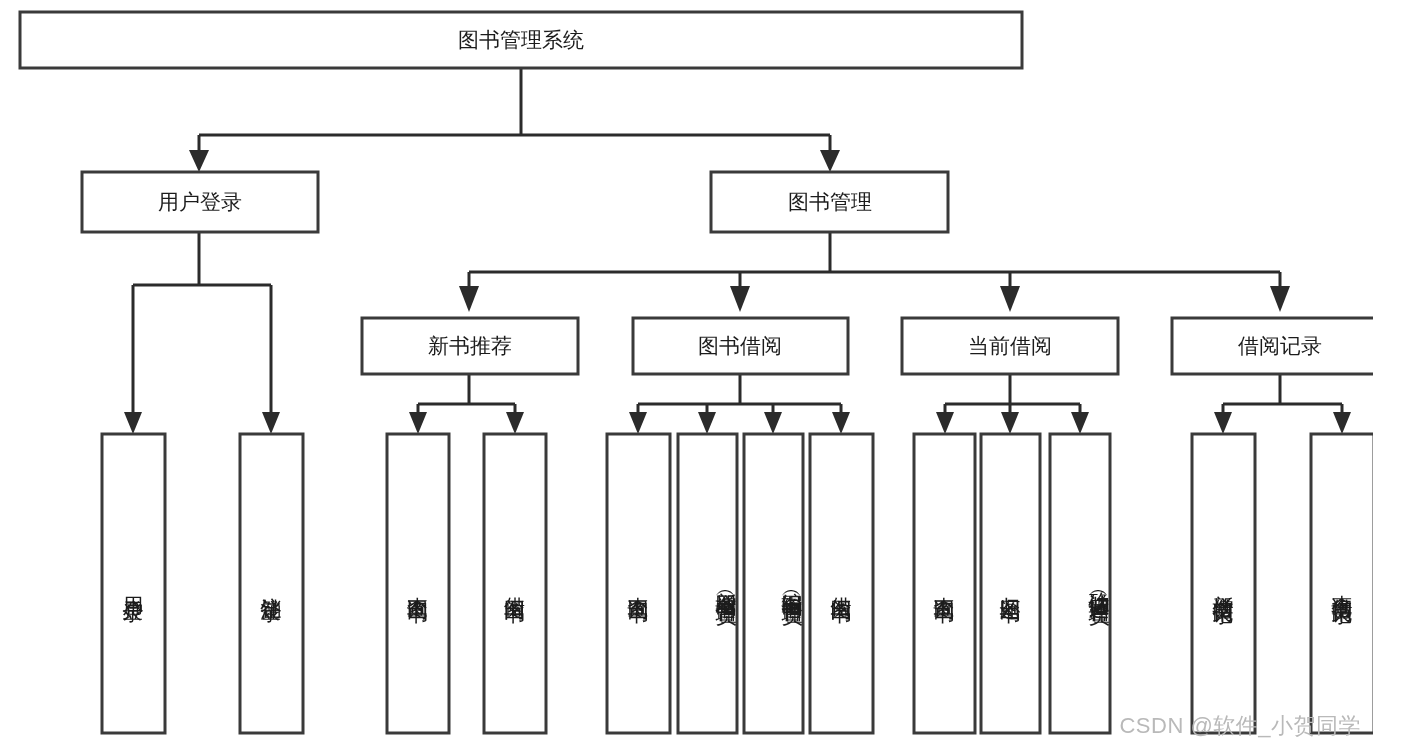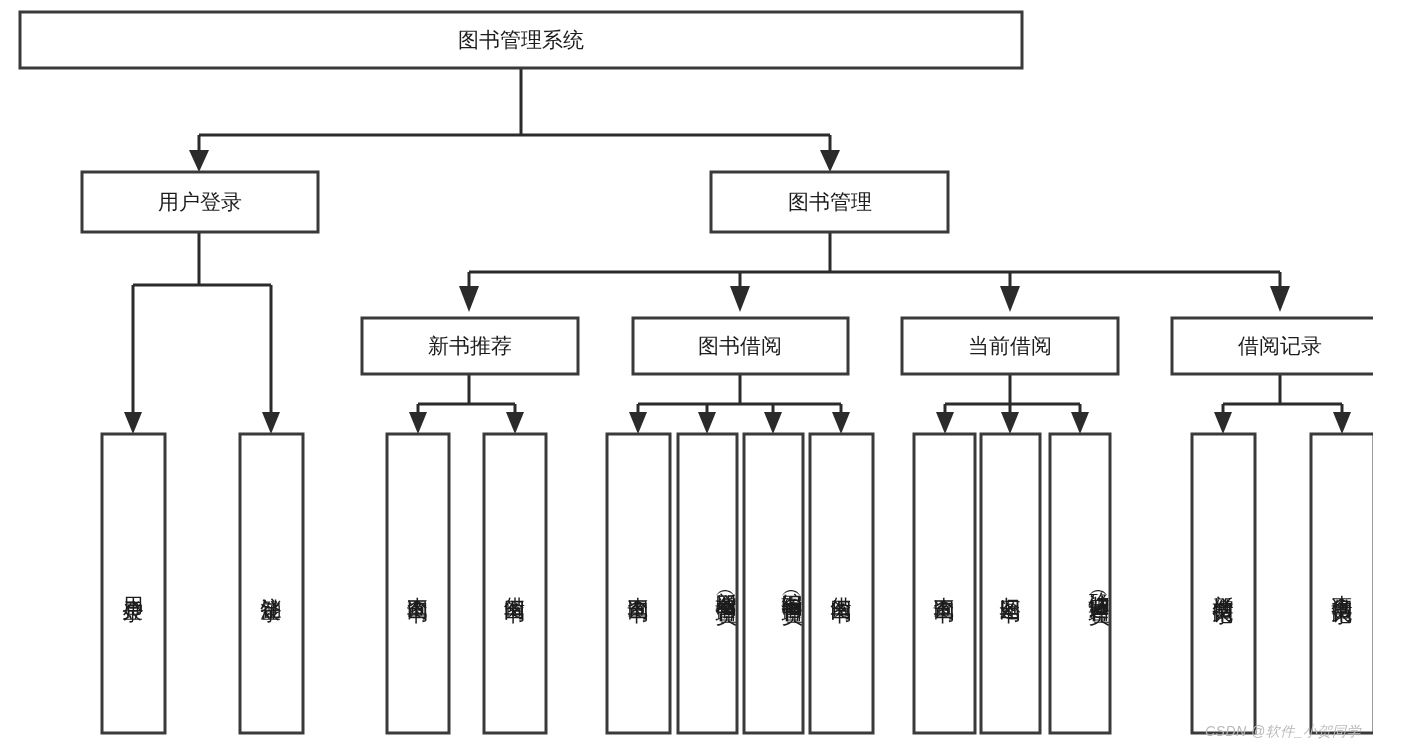--- a/index.html
+++ b/index.html
@@ -62,26 +62,25 @@
     pointer-events: none;
     display: flex;
     align-items: center;
     justify-content: center;
   }
   .watermark {
     position: absolute;
     right: 12px;
     bottom: 6px;
     font-family: "Liberation Sans", "DejaVu Sans", sans-serif;
-    font-size: 14px;
+    font-size: 22px;
     color: #b9b9b9;
     letter-spacing: 0.5px;
     white-space: nowrap;
     user-select: none;
-    font-style: italic;
   }
 </style>
 </head>
 <body>
 
 <div id="diagram-root">
 
   <svg id="tree-svg" viewBox="0 0 1405 747" xmlns="http://www.w3.org/2000/svg">
 
     <g>

